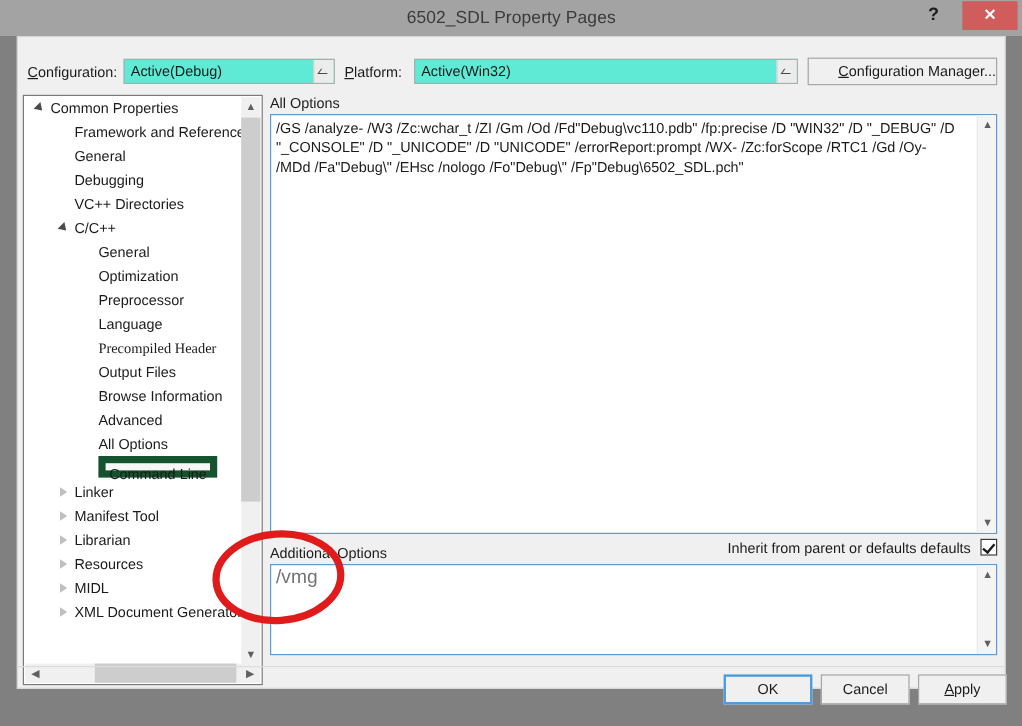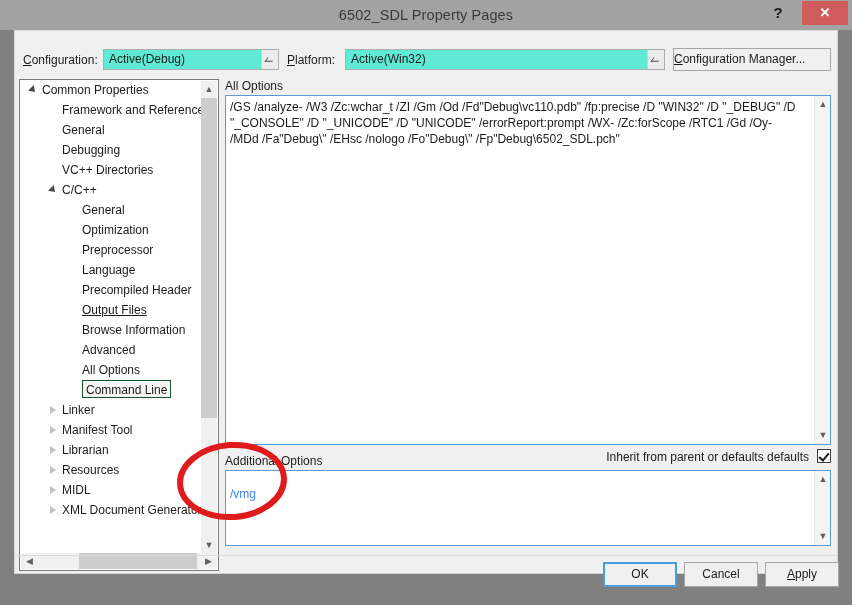--- a/index.html
+++ b/index.html
@@ -121,21 +121,21 @@
   #plat-combo { left: 330px; top: 18px; width: 320px; }
 
   #cfgmgr-button {
     position: absolute;
     left: 658px; top: 17px;
     width: 158px; height: 23px;
     background: #f0f0f0;
     border: 1px solid #a6a6a6;
     box-sizing: border-box;
     line-height: 21px;
-    text-align: left;
+    text-align: right;
     font-size: 12px;
     color: #1b1b1b;
   }
 
   
   #tree-panel {
     position: absolute;
     left: 4px; top: 48px;
     width: 200px; height: 492px;
     background: #ffffff;
@@ -184,21 +184,21 @@
     border: 4px solid transparent;
     border-left: 6px solid #c0c0c0;
   }
   .tnode .tlabel {
     position: absolute;
     top: 0;
     height: 20px;
     white-space: nowrap;
   }
   .tnode.sel .tlabel {
-    border: 1px solid #14532d;
+    border: 6px solid #14532d;
     background: #f7f7f7;
     height: 18px;
     line-height: 18px;
     padding: 0 3px;
     box-sizing: border-box;
   }
 
   #tree-vscroll {
     position: absolute;
     right: 1px; top: 1px;
@@ -312,24 +312,23 @@
     left: 210px; top: 439px;
     width: 606px; height: 76px;
     background: #ffffff;
     border: 1px solid #5b9bd5;
     box-sizing: border-box;
   }
   #addopts-text {
     position: absolute;
     left: 4px; top: 3px;
     width: 572px;
-    font-size: 12px;
+    font-size: 16px;
     line-height: 16px;
-    color: #3b82f6;
-    margin-top: 12px;
+    color: #737373;
   }
 
   
   #footer-sep {
     position: absolute;
     left: 0; top: 524px;
     width: 822px; height: 1px;
     background: #dcdcdc;
   }
   .dlg-button {
@@ -420,25 +419,25 @@
           <div class="tnode">
             <span class="tw" style="left: 46px;"></span>
             <span class="tlabel" style="left: 62px;">Preprocessor</span>
           </div>
           <div class="tnode">
             <span class="tw" style="left: 46px;"></span>
             <span class="tlabel" style="left: 62px;">Language</span>
           </div>
           <div class="tnode">
             <span class="tw" style="left: 46px;"></span>
-            <span class="tlabel" style="left: 62px;">Precompiled Header</span>
-          </div>
-          <div class="tnode">
-            <span class="tw" style="left: 46px;"></span>
-            <span class="tlabel" style="left: 62px; text-decoration: underline;">Output Files</span>
+            <span class="tlabel" style="left: 62px; font-family: Liberation Serif, serif;">Precompiled Header</span>
+          </div>
+          <div class="tnode">
+            <span class="tw" style="left: 46px;"></span>
+            <span class="tlabel" style="left: 62px;">Output Files</span>
           </div>
           <div class="tnode">
             <span class="tw" style="left: 46px;"></span>
             <span class="tlabel" style="left: 62px;">Browse Information</span>
           </div>
           <div class="tnode">
             <span class="tw" style="left: 46px;"></span>
             <span class="tlabel" style="left: 62px;">Advanced</span>
           </div>
           <div class="tnode">

